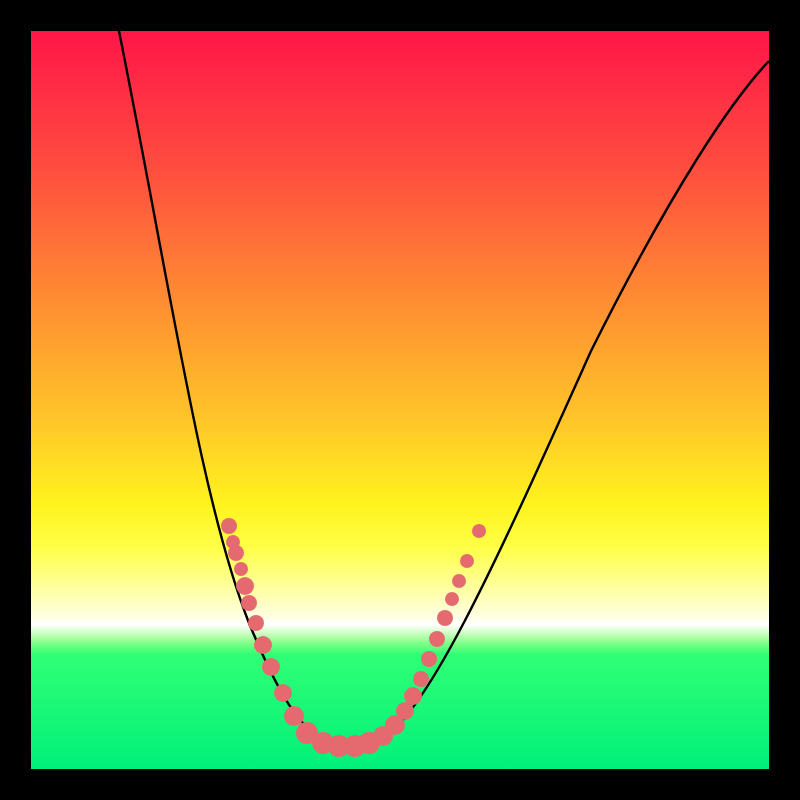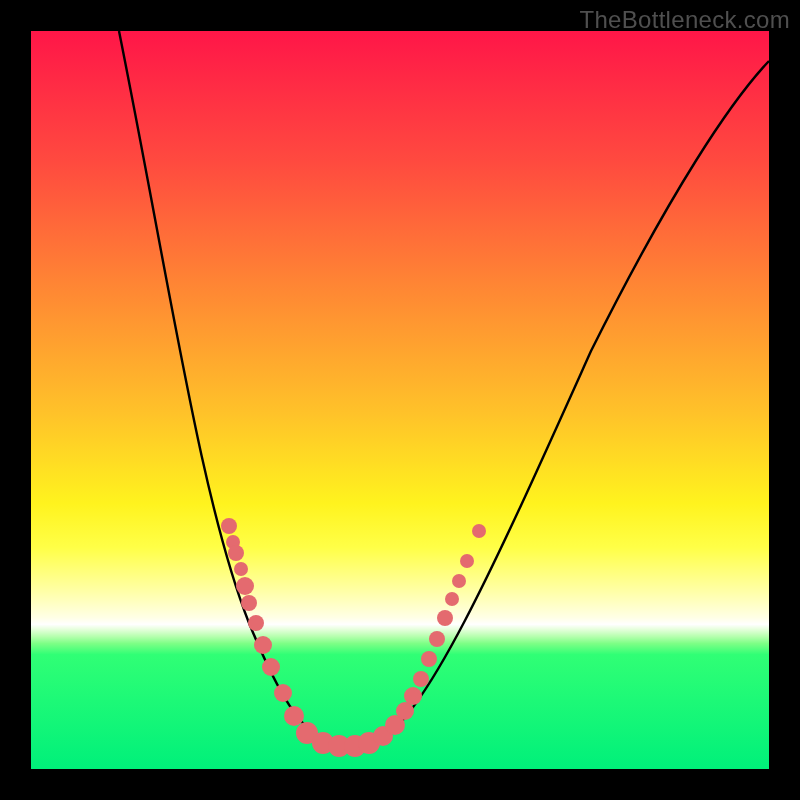--- a/index.html
+++ b/index.html
@@ -100,14 +100,13 @@
           <circle cx="414" cy="587" r="8" fill="#e46a6f"></circle>
           <circle cx="421" cy="568" r="7" fill="#e46a6f"></circle>
           <circle cx="428" cy="550" r="7" fill="#e46a6f"></circle>
           <circle cx="436" cy="530" r="7" fill="#e46a6f"></circle>
           <circle cx="448" cy="500" r="7" fill="#e46a6f"></circle>
         </g>
     </svg>
 
   </div>
 
-  <div class="watermark">TheBottleneck.com</div>
 </div>
 
 </body></html>

